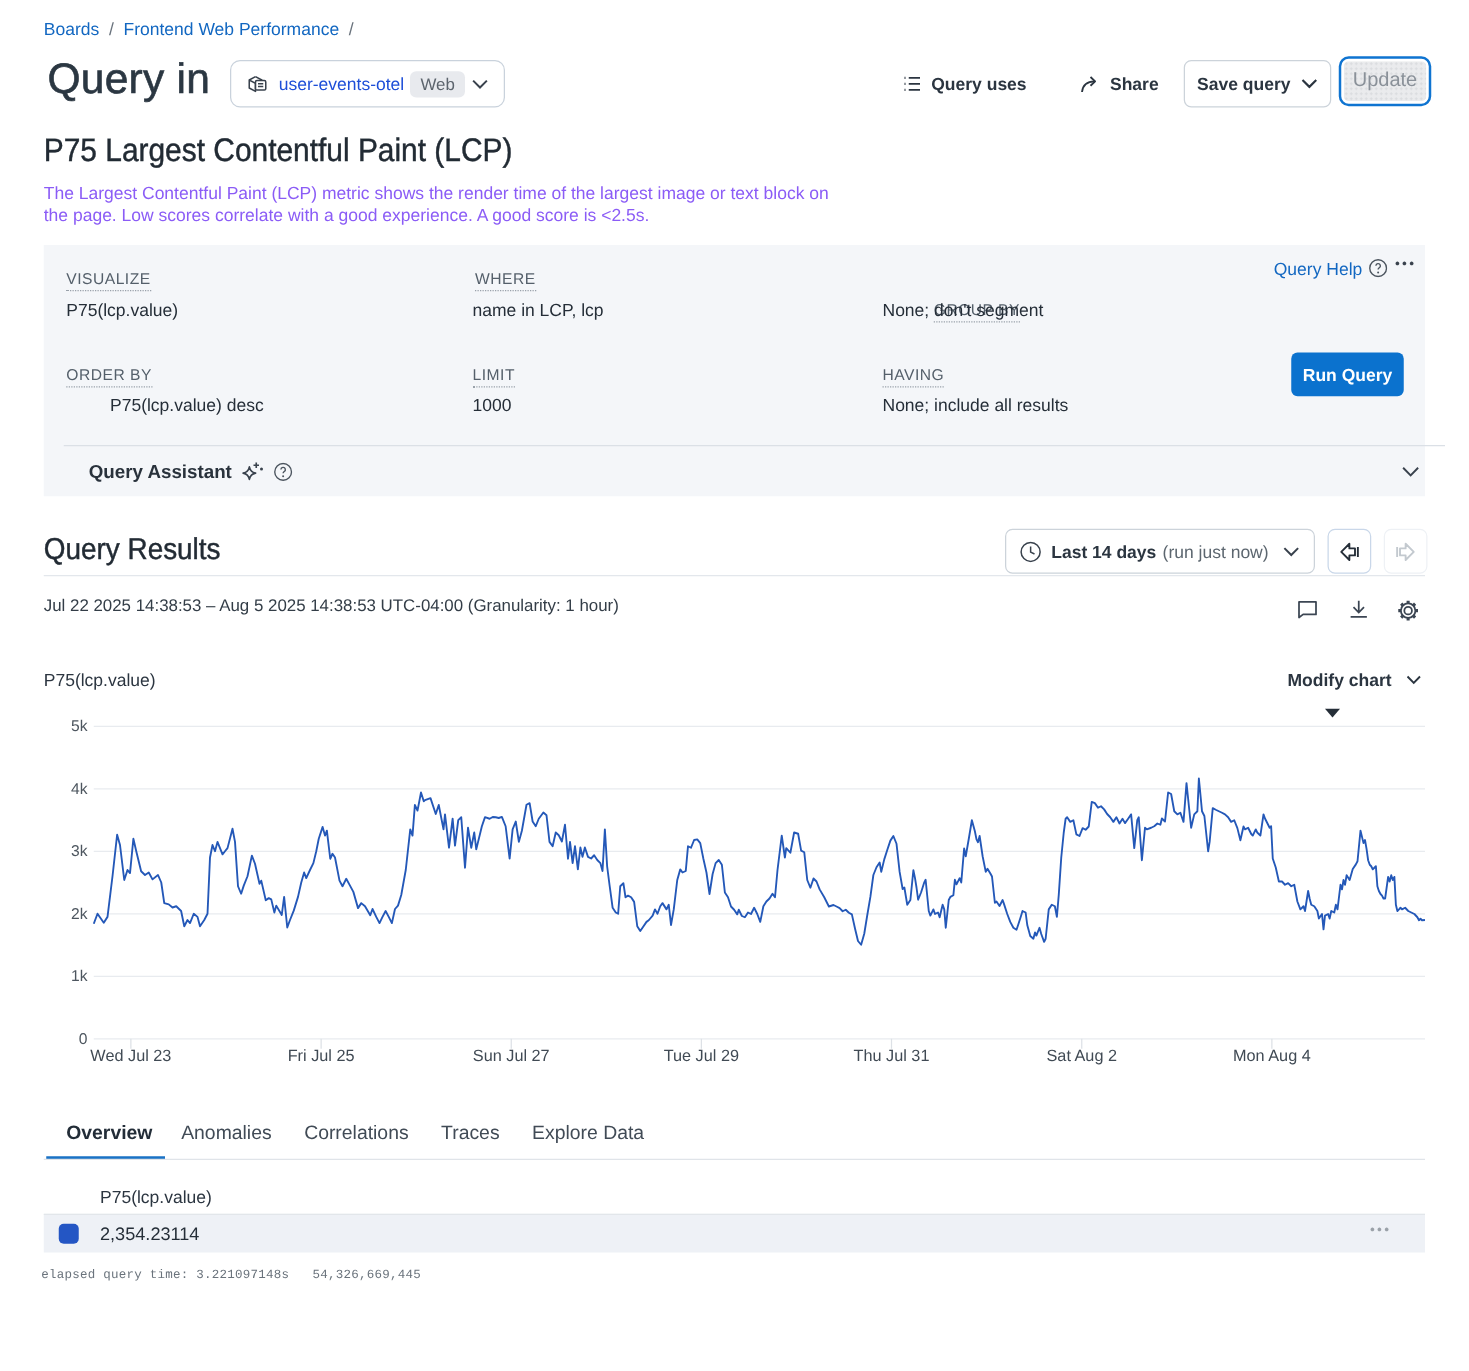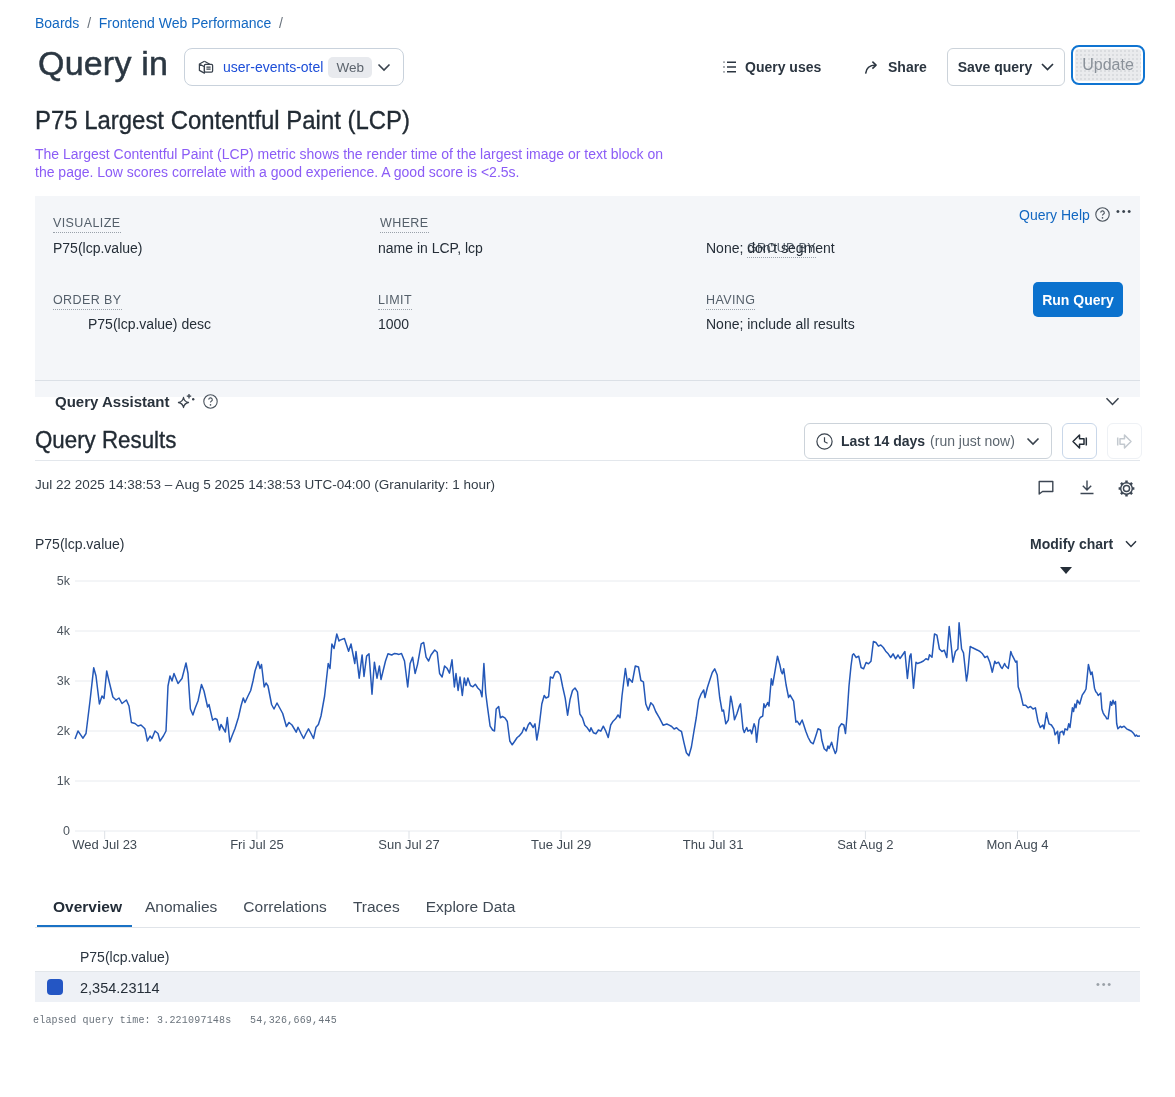--- a/index.html
+++ b/index.html
@@ -30,21 +30,21 @@
 #h2 { left:35px; top:105px; font-size:26px; font-weight:400; color:#222b34; -webkit-text-stroke:0.35px #222b34; transform:scaleX(0.92); transform-origin:left top; }
 #desc { left:35px; top:145px; width:650px; font-size:14px; line-height:18px; color:#8b5cf6; }
 
 
 #panel { left:35px; top:196px; width:1105px; height:201px; background:#f4f6f9; }
 .qlabel { position:absolute; font-size:12.5px; color:#545f6a; letter-spacing:0.4px; border-bottom:1px dotted #99a1aa; padding-bottom:2px; }
 .qval { position:absolute; font-size:14px; color:#252e38; }
 #qhelp { position:absolute; left:984px; top:11px; display:flex; gap:5px; font-size:14px; color:#1267c1; }
 #qdots { position:absolute; left:1081px; top:9px; font-size:11px; color:#39424d; letter-spacing:1.8px; }
 #runq { position:absolute; left:998px; top:43px; width:90px; height:35px; background:#0b72ce; border-radius:5px; color:#fff; font-size:14px; font-weight:700; display:flex; align-items:center; justify-content:center;margin-top:43px; }
-#assist { position:absolute; left:0; top:160px; width:1105px; height:41px; border-top:1px solid #dbe0e6; display:flex; align-items:center; padding:0 20px;margin-top:24px; }
+#assist { position:absolute; left:16px; top:160px; width:1105px; height:41px; border-top:1px solid #dbe0e6; display:flex; align-items:center; padding:0 20px; }
 #assist .t { font-size:15px; font-weight:700; color:#29323c; }
 
 
 #qr { left:35px; top:426px; font-size:24px; font-weight:400; color:#222b34; -webkit-text-stroke:0.35px #222b34; transform:scaleX(0.93); transform-origin:left top; }
 #qrline { left:35px; top:460px; width:1105px; height:1px; background:#e3e7ec; }
 #timedd { left:804px; top:423px; width:248px; height:36px; border:1px solid #ccd3da; border-radius:6px; background:#fff; display:flex; align-items:center; padding:0 11px; }
 #timedd .b { font-size:14px; font-weight:700; color:#2b3540; margin-left:8px; }
 #timedd .g { font-size:14px; color:#5c666f; margin-left:5px; }
 #backbtn { left:1062px; top:423px; width:35px; height:36px; border:1px solid #c9d7e9; border-radius:6px; background:#fff; display:flex; align-items:center; justify-content:center; }
 #fwdbtn { left:1107px; top:423px; width:35px; height:36px; border:1px solid #eef1f5; border-radius:6px; display:flex; align-items:center; justify-content:center; }

